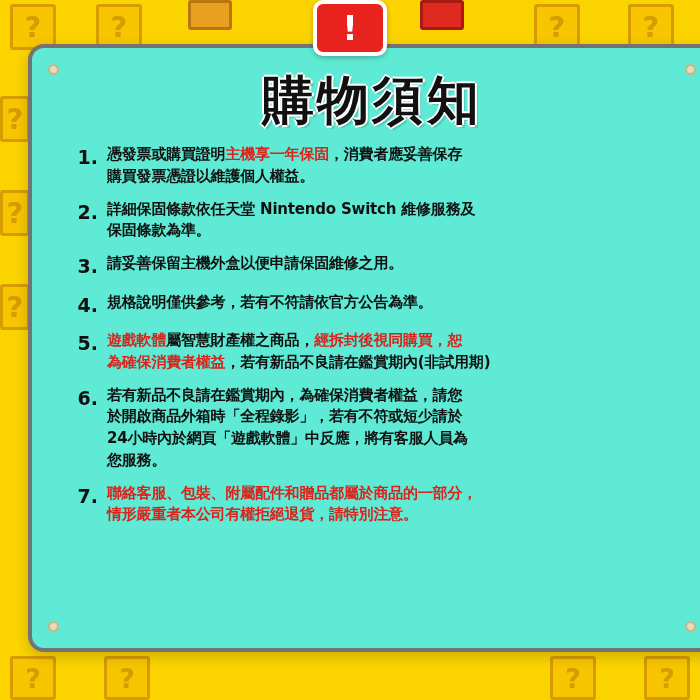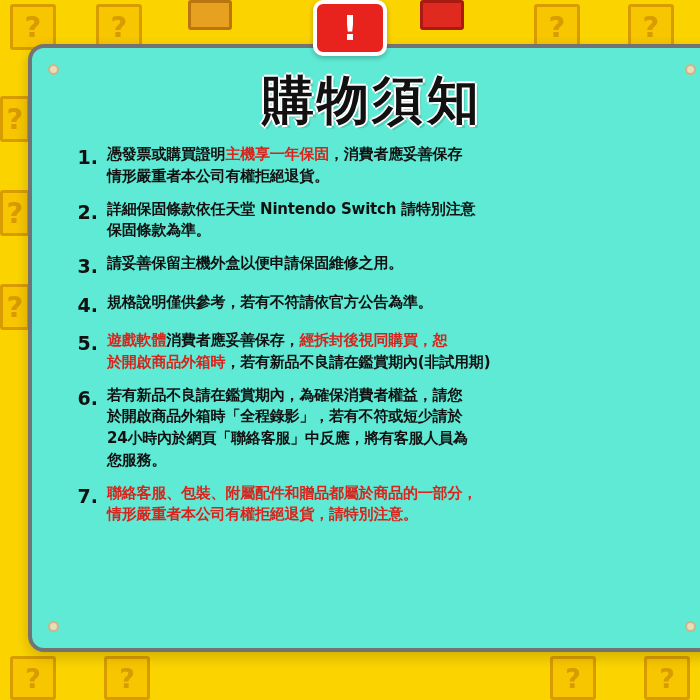--- a/index.html
+++ b/index.html
@@ -191,55 +191,55 @@
     <span class="screw bl"></span>
     <span class="screw br"></span>
 
     <div class="title">購物須知</div>
 
     <div class="list" id="notes-list">
         <div class="item">
           <div class="num">1.</div>
           <div class="txt">
             <span class="line"><span>憑發票或購買證明</span><span class="r">主機享一年保固</span><span>，消費者應妥善保存</span></span>
-            <span class="line"><span>情形嚴重者本公司有權拒絕退貨。</span></span>
+            <span class="line"><span>購買發票憑證以維護個人權益。</span></span>
           </div>
         </div>
         <div class="item">
           <div class="num">2.</div>
           <div class="txt">
-            <span class="line"><span>詳細保固條款依任天堂 Nintendo Switch 請特別注意</span></span>
+            <span class="line"><span>詳細保固條款依任天堂 Nintendo Switch 維修服務及</span></span>
             <span class="line"><span>保固條款為準。</span></span>
           </div>
         </div>
         <div class="item">
           <div class="num">3.</div>
           <div class="txt">
             <span class="line"><span>請妥善保留主機外盒以便申請保固維修之用。</span></span>
           </div>
         </div>
         <div class="item">
           <div class="num">4.</div>
           <div class="txt">
             <span class="line"><span>規格說明僅供參考，若有不符請依官方公告為準。</span></span>
           </div>
         </div>
         <div class="item">
           <div class="num">5.</div>
           <div class="txt">
-            <span class="line"><span class="r">遊戲軟體</span><span>消費者應妥善保存，</span><span class="r">經拆封後視同購買，恕</span></span>
-            <span class="line"><span class="r">於開啟商品外箱時</span><span>，若有新品不良請在鑑賞期內(非試用期)</span></span>
+            <span class="line"><span class="r">遊戲軟體</span><span>屬智慧財產權之商品，</span><span class="r">經拆封後視同購買，恕</span></span>
+            <span class="line"><span class="r">為確保消費者權益</span><span>，若有新品不良請在鑑賞期內(非試用期)</span></span>
           </div>
         </div>
         <div class="item">
           <div class="num">6.</div>
           <div class="txt">
             <span class="line"><span>若有新品不良請在鑑賞期內，為確保消費者權益，請您</span></span>
             <span class="line"><span>於開啟商品外箱時「全程錄影」，若有不符或短少請於</span></span>
-            <span class="line"><span>24小時內於網頁「聯絡客服」中反應，將有客服人員為</span></span>
+            <span class="line"><span>24小時內於網頁「遊戲軟體」中反應，將有客服人員為</span></span>
             <span class="line"><span>您服務。</span></span>
           </div>
         </div>
         <div class="item">
           <div class="num">7.</div>
           <div class="txt">
             <span class="line"><span class="r">聯絡客服、包裝、附屬配件和贈品都屬於商品的一部分，</span></span>
             <span class="line"><span class="r">情形嚴重者本公司有權拒絕退貨，請特別注意。</span></span>
           </div>
         </div>

